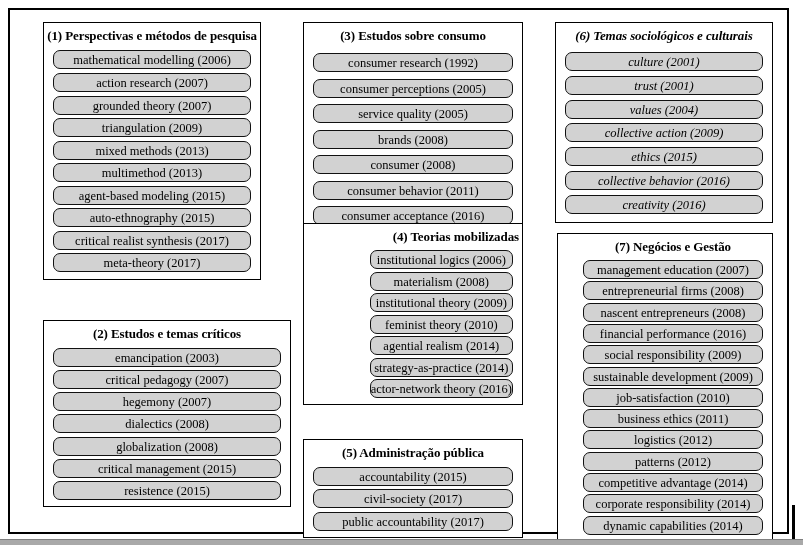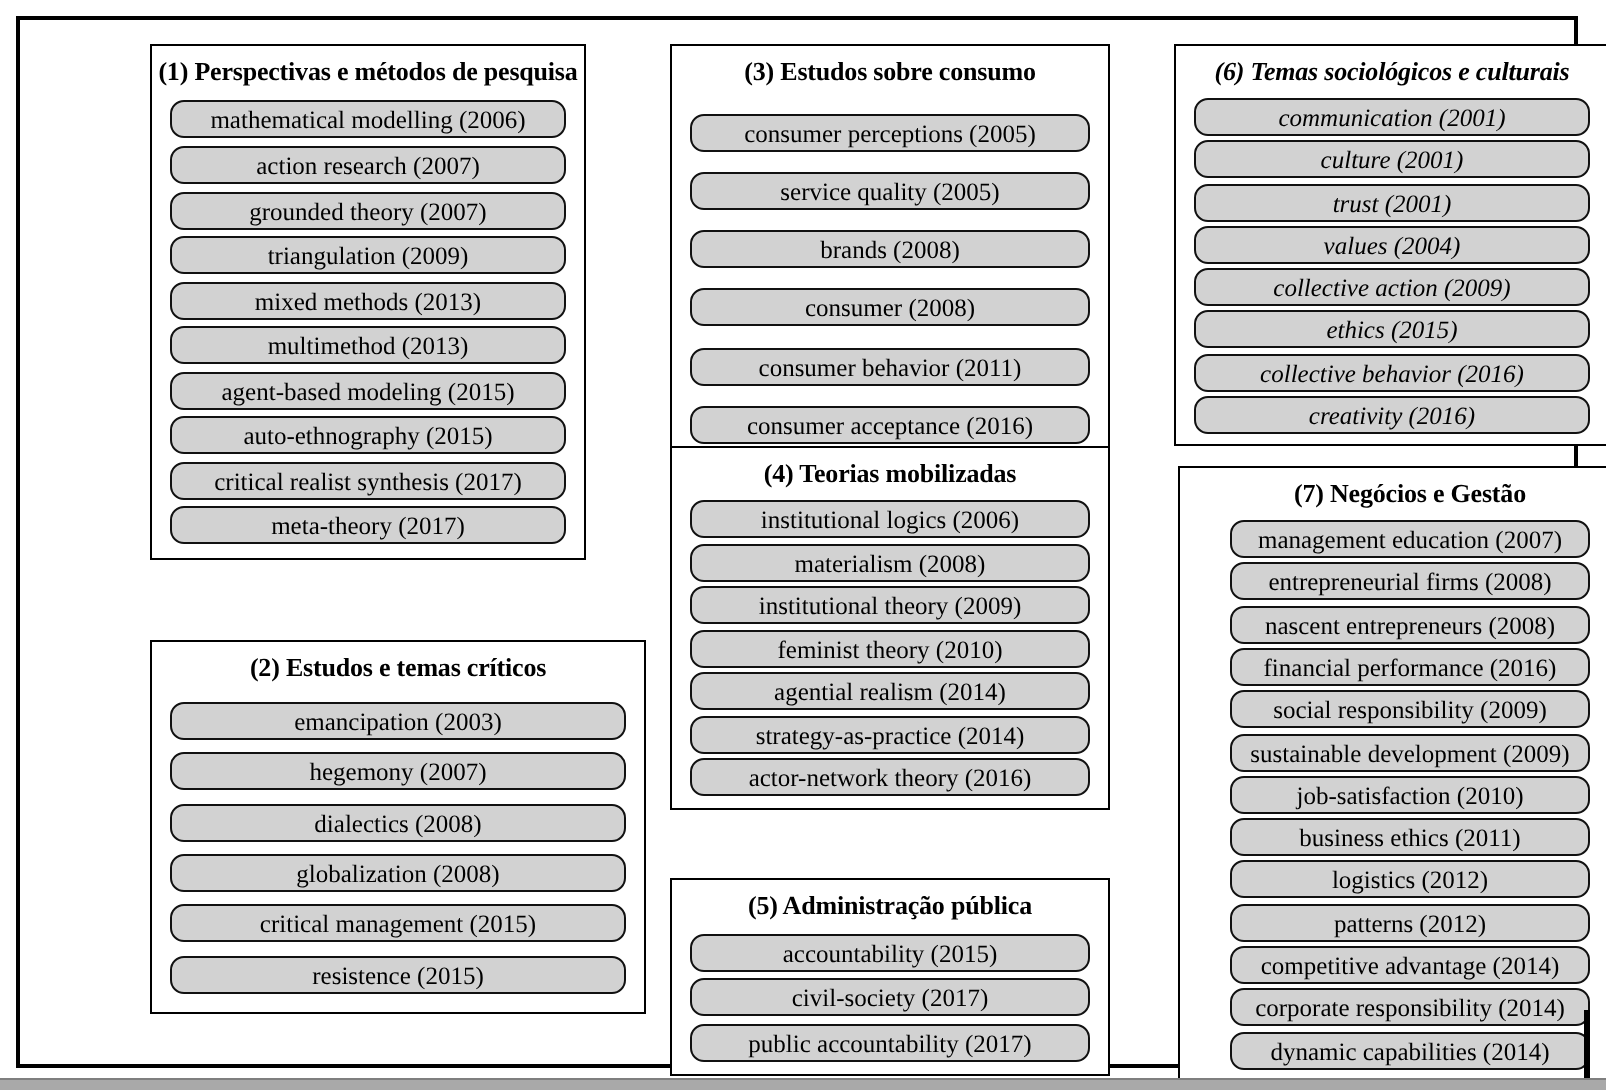--- a/index.html
+++ b/index.html
@@ -12,26 +12,25 @@
     position:absolute;left:8px;top:8px;width:777px;height:522px;
     border:2.5px solid var(--frame-border,#000);
     background:#fff;
   }
   .group{
     position:absolute;
     border:1.5px solid var(--box-border,#000);
     background:#fff;
     display:flex;flex-direction:column;
     box-sizing:border-box;
-    margin-left:32px;
   }
   #g1{left:33px;top:12px;width:218px;height:258px;}
   #g2{left:33px;top:310px;width:248px;height:187px;}
   #g3{left:293px;top:12px;width:220px;height:214px;}
-  #g4{left:293px;top:213px;width:220px;height:182px;}
+  #g4{left:293px;top:213px;width:220px;height:182px;align-items:flex-end;}
   #g5{left:293px;top:429px;width:220px;height:99px;}
   #g6{left:545px;top:12px;width:218px;height:201px;font-style:italic;}
   #g7{left:547px;top:223px;width:216px;height:308px;padding-left:16px;}
   .group-title{
     margin:0;padding:5px 3px 2px 3px;
     font-size:13px;font-weight:bold;line-height:1.22;
     text-align:center;color:#000;letter-spacing:-0.1px;
   }
   .pill-list{
     flex:1;display:flex;flex-direction:column;
@@ -76,31 +75,33 @@
         <div class="pill">auto-ethnography (2015)</div>
         <div class="pill">critical realist synthesis (2017)</div>
         <div class="pill">meta-theory (2017)</div>
       </div>
   </section>
 
   <section class="group" id="g2">
     <h3 class="group-title">(2) Estudos e temas críticos</h3>
     <div class="pill-list">
         <div class="pill">emancipation (2003)</div>
+        <div class="pill">critical pedagogy (2007)</div>
         <div class="pill">hegemony (2007)</div>
         <div class="pill">dialectics (2008)</div>
         <div class="pill">globalization (2008)</div>
         <div class="pill">critical management (2015)</div>
         <div class="pill">resistence (2015)</div>
       </div>
   </section>
 
   <section class="group" id="g3">
     <h3 class="group-title">(3) Estudos sobre consumo</h3>
     <div class="pill-list">
+        <div class="pill">consumer research (1992)</div>
         <div class="pill">consumer perceptions (2005)</div>
         <div class="pill">service quality (2005)</div>
         <div class="pill">brands (2008)</div>
         <div class="pill">consumer (2008)</div>
         <div class="pill">consumer behavior (2011)</div>
         <div class="pill">consumer acceptance (2016)</div>
       </div>
   </section>
 
   <section class="group" id="g4">
@@ -121,21 +122,20 @@
     <div class="pill-list">
         <div class="pill">accountability (2015)</div>
         <div class="pill">civil-society (2017)</div>
         <div class="pill">public accountability (2017)</div>
       </div>
   </section>
 
   <section class="group" id="g6">
     <h3 class="group-title">(6) Temas sociológicos e culturais</h3>
     <div class="pill-list">
-        <div class="pill">communication (2001)</div>
         <div class="pill">culture (2001)</div>
         <div class="pill">trust (2001)</div>
         <div class="pill">values (2004)</div>
         <div class="pill">collective action (2009)</div>
         <div class="pill">ethics (2015)</div>
         <div class="pill">collective behavior (2016)</div>
         <div class="pill">creativity (2016)</div>
       </div>
   </section>
 

